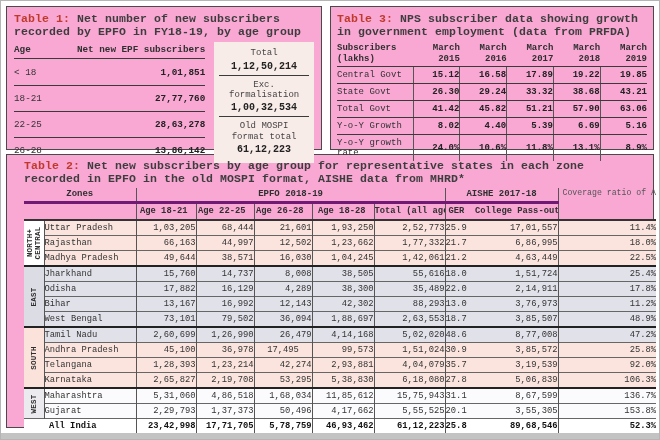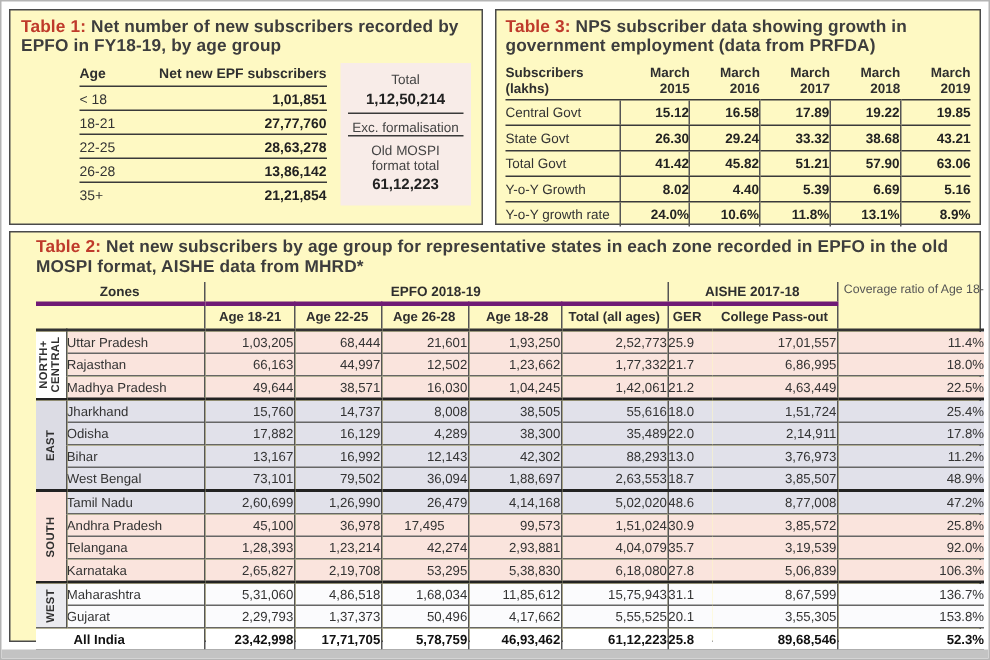--- a/index.html
+++ b/index.html
@@ -3,31 +3,31 @@
 <meta charset="utf-8">
 <style>
   * { margin:0; padding:0; box-sizing:border-box; }
   html,body { background:#d8d8d8; }
   body { font-family:"Liberation Sans","DejaVu Sans",sans-serif; }
   .page {
     position:relative; width:660px; height:440px; background:#ffffff;
     border:1px solid #b5b5b5; overflow:hidden;
   }
   .top-row { display:flex; gap:8px; padding:5px 5px 0 5px; }
-  .box { border:1px solid #4a4a4a; background:#fef9c3; }
+  .box { border:1px solid #4a4a4a; background:#f9a8d4;font-family:Liberation Mono, monospace; }
   #box-t1 { width:316px; height:144px; padding:5px 7px; }
   #box-t3 { width:324px; height:144px; padding:5px 6px; }
   #box-t2 { margin:4px 5px 0 5px; height:274px; padding:4px 7px 0 17px; }
   .bottom-strip { position:absolute; left:0; right:0; bottom:0; height:6px; background:#c3c3c3; }
 
   .t-title { font-size:11.5px; font-weight:bold; color:#3d3d3d; line-height:1.15; letter-spacing:0.1px; }
   .t-title .red { color:#bf3a2b; font-weight:600; }
 
   
-  .t1-flex { display:flex; margin-top:4px;margin-left:39px; }
+  .t1-flex { display:flex; margin-top:4px; }
   table.t1 { width:196px; border-collapse:collapse; font-size:9.3px; color:#333; }
   table.t1 th { font-weight:bold; color:#2f2f2f; border-bottom:1px solid #3a3a3a; padding:2px 0 3px 0; }
   table.t1 th:first-child { text-align:left; }
   table.t1 th:last-child { text-align:right; }
   table.t1 td { padding:2.5px 0; border-bottom:1px solid #3a3a3a; }
   table.t1 tr:last-child td { border-bottom:none; }
   table.t1 td.val { text-align:right; font-weight:bold; color:#222; }
   .t1-panel { width:102px; margin-left:9px; background:#f8ece8; text-align:center;
               font-size:9px; color:#444; padding:5px 5px 2px 5px; }
   .t1-panel .s-label { line-height:1.15; padding-top:1px; }
@@ -104,33 +104,30 @@
                 <td class="val">27,77,760</td>
               </tr>
               <tr>
                 <td class="age">22-25</td>
                 <td class="val">28,63,278</td>
               </tr>
               <tr>
                 <td class="age">26-28</td>
                 <td class="val">13,86,142</td>
               </tr>
-              <tr>
-                <td class="age">35+</td>
-                <td class="val">21,21,854</td>
-              </tr>
             </tbody>
         </table>
         <div class="t1-panel" id="t1-panel">
             <div class="s-item">
               <div class="s-label" style="white-space: pre-line;">Total</div>
               <div class="s-value">1,12,50,214</div>
             </div>
             <div class="s-item">
               <div class="s-label" style="white-space: pre-line;">Exc. formalisation</div>
+              <div class="s-value">1,00,32,534</div>
             </div>
             <div class="s-item">
               <div class="s-label" style="white-space: pre-line;">Old MOSPI
 format total</div>
               <div class="s-value">61,12,223</div>
             </div>
           </div>
       </div>
     </div>
 

